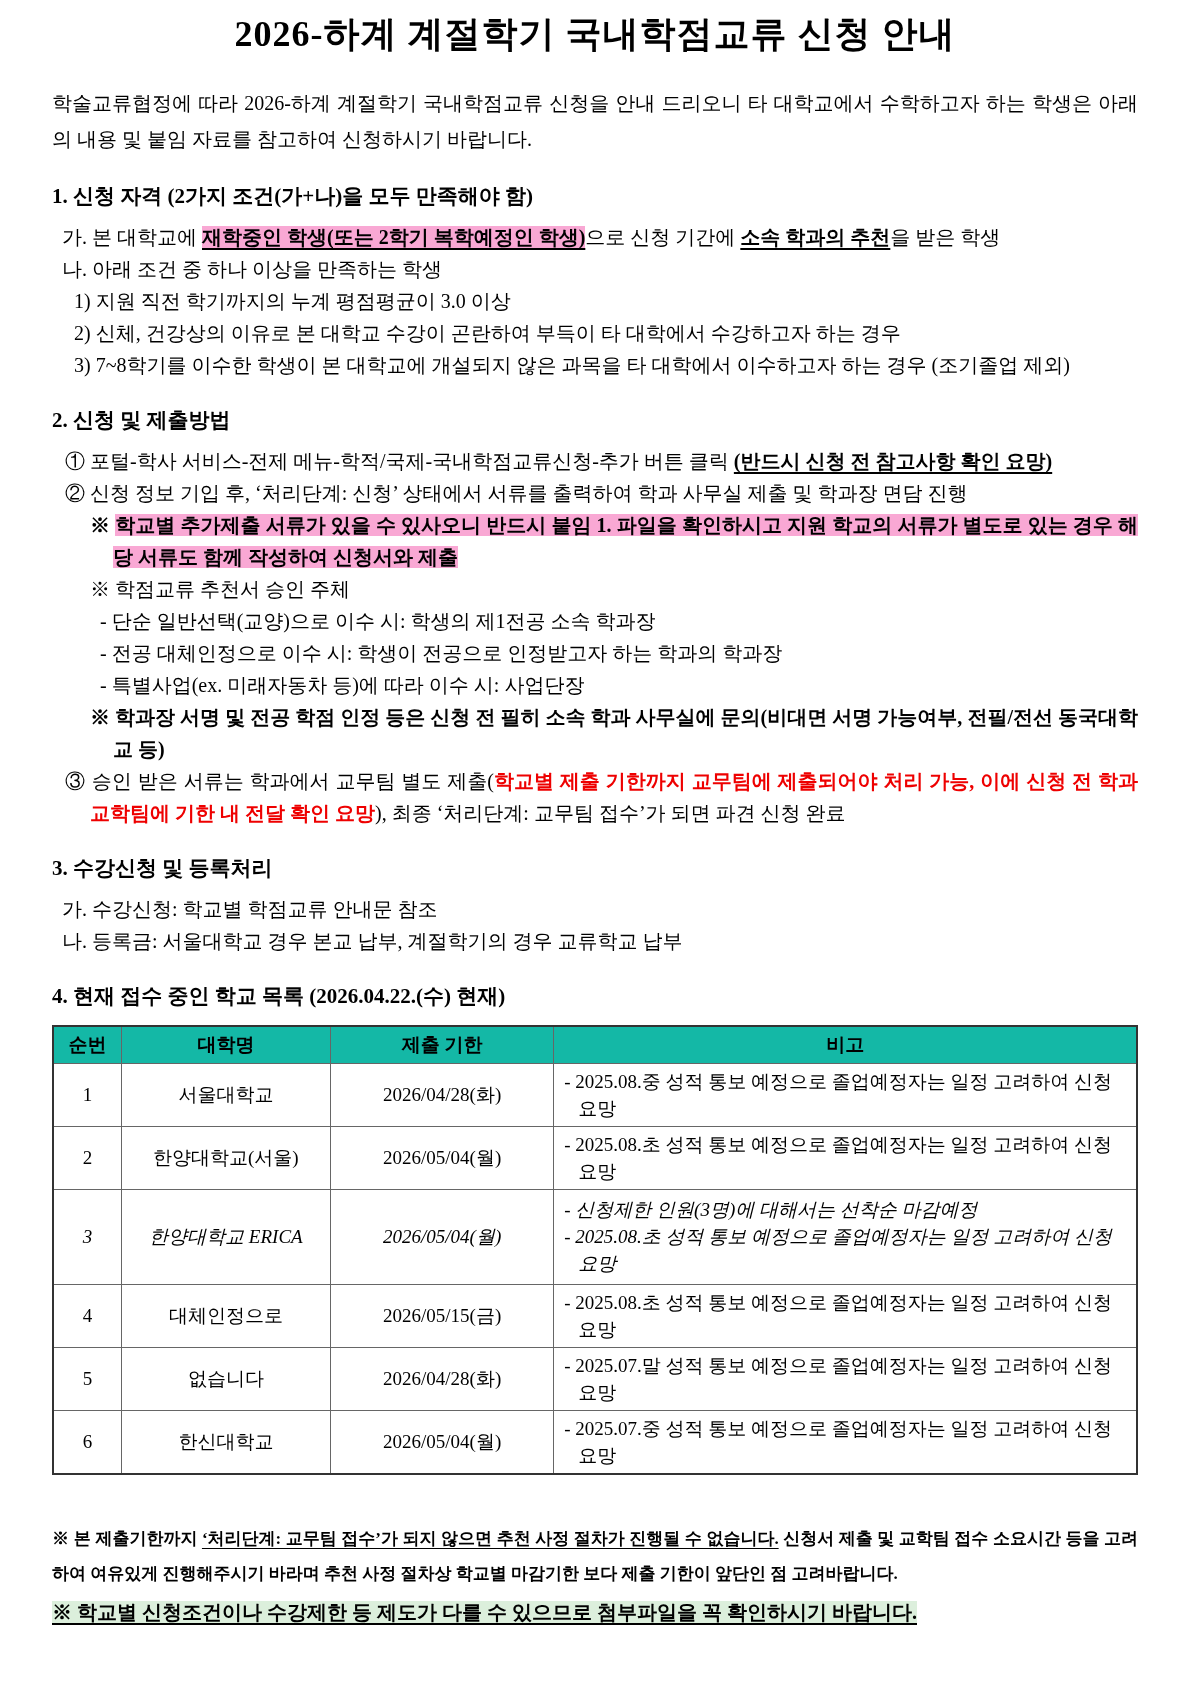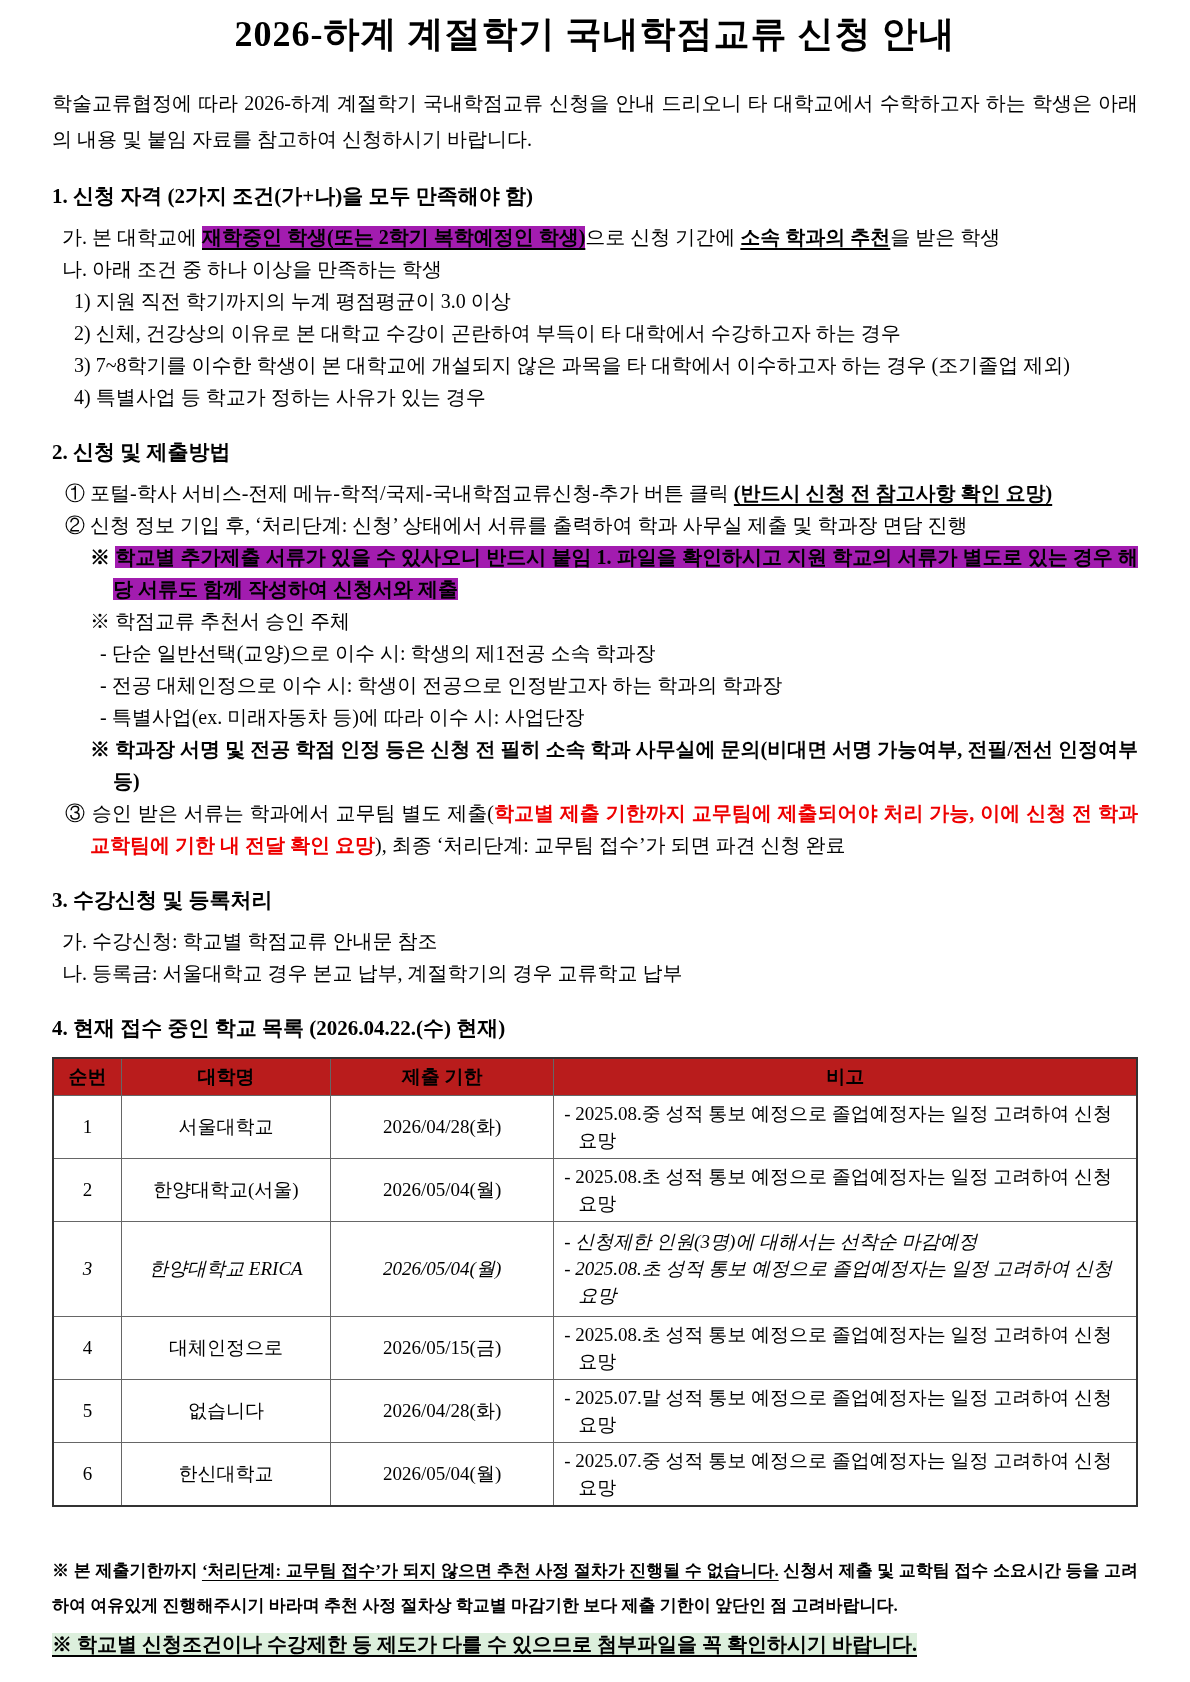--- a/index.html
+++ b/index.html
@@ -29,37 +29,37 @@
   }
   .line { font-size: 20px; line-height: 32px; text-align: justify; }
   .ind-ga { padding-left: 10px; }
   .ind-num { padding-left: 22px; }
   .step { padding-left: 38px; text-indent: -25px; }
   .note { padding-left: 61px; text-indent: -23px; }
   .dash { padding-left: 48px; }
   .b { font-weight: bold; }
   .u { text-decoration: underline; text-underline-offset: 4px; }
   .bu { font-weight: bold; text-decoration: underline; text-underline-offset: 4px; }
-  .hl-y { background: #a21caf; }
+  .hl-y { background: #f9a8d4; }
   .hl-g { background: #dcefdc; }
   .red { color: #ee0000; font-weight: bold; }
 
   table.schools {
     width: 100%; margin-top: 14px;
     border-collapse: collapse;
     border: 2px solid #333333;
     font-size: 19px;
   }
   table.schools th, table.schools td {
     border: 1px solid #666666;
     padding: 3px 6px;
     vertical-align: middle;
   }
   table.schools th {
-    background: #b91c1c;
+    background: #14b8a6;
     font-weight: bold;
     text-align: center;
     height: 30px;
   }
   td.c { text-align: center; }
   col.w-no { width: 6.3%; }
   col.w-univ { width: 19.3%; }
   col.w-deadline { width: 20.6%; }
   col.w-remark { width: 53.8%; }
   .remark { padding-left: 18px; text-indent: -14px; line-height: 27px; text-align: left; }
@@ -81,31 +81,30 @@
   <h1 class="title">2026-하계 계절학기 국내학점교류 신청 안내</h1>
 
   <p class="intro">학술교류협정에 따라 2026-하계 계절학기 국내학점교류 신청을 안내 드리오니 타 대학교에서 수학하고자 하는 학생은 아래의 내용 및 붙임 자료를 참고하여 신청하시기 바랍니다.</p>
 
   <h2 class="sec">1. 신청 자격 (2가지 조건(가+나)을 모두 만족해야 함)</h2>
   <div class="line ind-ga"><span>가. 본 대학교에 </span><span class="bu hl-y">재학중인 학생(또는 2학기 복학예정인 학생)</span><span>으로 신청 기간에 </span><span class="bu">소속 학과의 추천</span><span>을 받은 학생</span></div>
   <div class="line ind-ga">나. 아래 조건 중 하나 이상을 만족하는 학생</div>
   <div class="line ind-num">1) 지원 직전 학기까지의 누계 평점평균이 3.0 이상</div>
   <div class="line ind-num">2) 신체, 건강상의 이유로 본 대학교 수강이 곤란하여 부득이 타 대학에서 수강하고자 하는 경우</div>
   <div class="line ind-num">3) 7~8학기를 이수한 학생이 본 대학교에 개설되지 않은 과목을 타 대학에서 이수하고자 하는 경우 (조기졸업 제외)</div>
-  <div class="line ind-num">4) 특별사업 등 학교가 정하는 사유가 있는 경우</div>
 
   <h2 class="sec">2. 신청 및 제출방법</h2>
   <div class="line step"><span>① 포털-학사 서비스-전제 메뉴-학적/국제-국내학점교류신청-추가 버튼 클릭 </span><span class="bu">(반드시 신청 전 참고사항 확인 요망)</span></div>
   <div class="line step">② 신청 정보 기입 후, ‘처리단계: 신청’ 상태에서 서류를 출력하여 학과 사무실 제출 및 학과장 면담 진행</div>
   <div class="line note"><span class="b">※ </span><span class="b hl-y">학교별 추가제출 서류가 있을 수 있사오니 반드시 붙임 1. 파일을 확인하시고 지원 학교의 서류가 별도로 있는 경우 해당 서류도 함께 작성하여 신청서와 제출</span></div>
   <div class="line note">※ 학점교류 추천서 승인 주체</div>
   <div class="line dash">- 단순 일반선택(교양)으로 이수 시: 학생의 제1전공 소속 학과장</div>
   <div class="line dash">- 전공 대체인정으로 이수 시: 학생이 전공으로 인정받고자 하는 학과의 학과장</div>
   <div class="line dash">- 특별사업(ex. 미래자동차 등)에 따라 이수 시: 사업단장</div>
-  <div class="line note b">※ 학과장 서명 및 전공 학점 인정 등은 신청 전 필히 소속 학과 사무실에 문의(비대면 서명 가능여부, 전필/전선 인정여부 등)</div>
+  <div class="line note b">※ 학과장 서명 및 전공 학점 인정 등은 신청 전 필히 소속 학과 사무실에 문의(비대면 서명 가능여부, 전필/전선 동국대학교 등)</div>
   <div class="line step"><span>③ 승인 받은 서류는 학과에서 교무팀 별도 제출(</span><span class="red">학교별 제출 기한까지 교무팀에 제출되어야 처리 가능, 이에 신청 전 학과 교학팀에 기한 내 전달 확인 요망</span><span>), 최종 ‘처리단계: 교무팀 접수’가 되면 파견 신청 완료</span></div>
 
   <h2 class="sec">3. 수강신청 및 등록처리</h2>
   <div class="line ind-ga">가. 수강신청: 학교별 학점교류 안내문 참조</div>
   <div class="line ind-ga">나. 등록금: 서울대학교 경우 본교 납부, 계절학기의 경우 교류학교 납부</div>
 
   <h2 class="sec">4. 현재 접수 중인 학교 목록 (2026.04.22.(수) 현재)</h2>
 
   <table class="schools">
     <colgroup>

